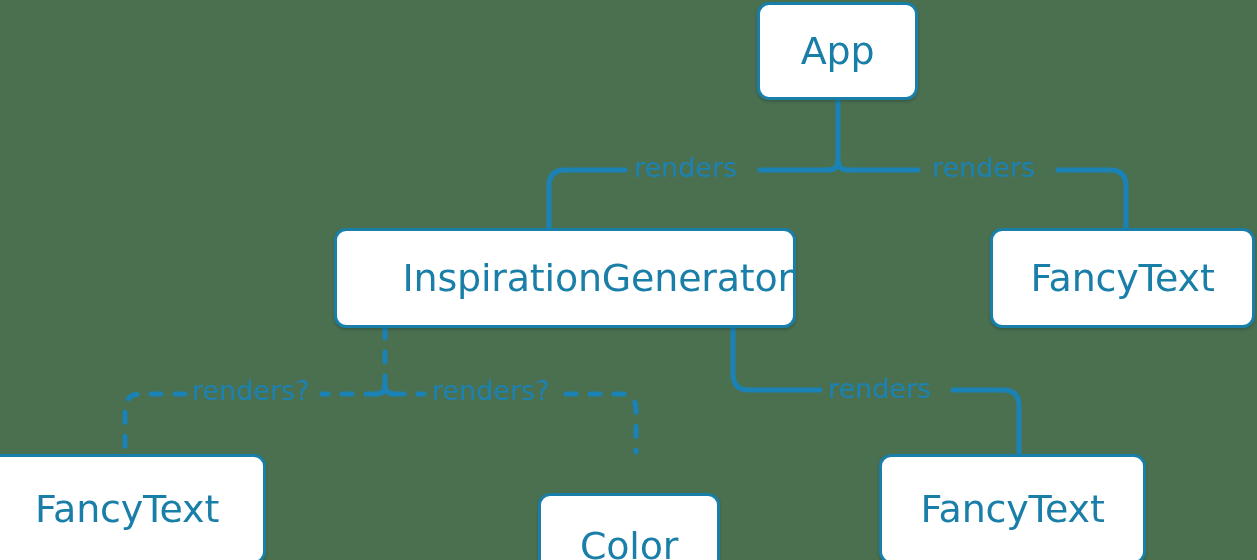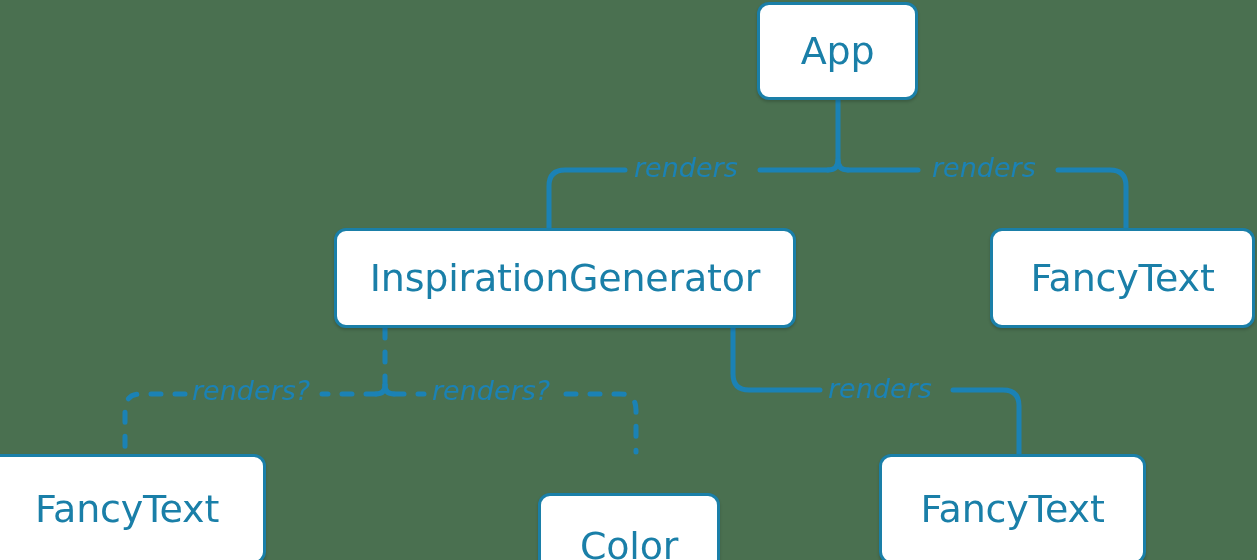--- a/index.html
+++ b/index.html
@@ -39,34 +39,33 @@
   .node-label {
     color: #1a7fa8;
     font-size: 38px;
     font-weight: 400;
     letter-spacing: -0.2px;
     white-space: nowrap;
     line-height: 1;
   }
   
   #node-app        { left: 757px;  top: 2px;   width: 161px; height: 98px; }
-  #node-inspgen    { left: 334px;  top: 228px; width: 462px; height: 100px; }
+  #node-inspgen    { left: 334px;  top: 228px; width: 462px; height: 100px; justify-content: flex-end; }
   #node-fancytext-right { left: 990px; top: 228px; width: 265px; height: 100px; }
   #node-fancytext-left  { left: -12px; top: 454px; width: 278px; height: 110px; }
   #node-color      { left: 538px;  top: 452px; width: 182px; height: 105px; margin-top: 41px; }
   #node-copyright  { left: 879px;  top: 454px; width: 267px; height: 110px; }
 
   .edge-label {
     position: absolute;
     color: #1b82b5;
     font-size: 27px;
     font-weight: 500;
     white-space: nowrap;
     line-height: 1;
-    font-style: italic;
   }
   #label-renders-1 { left: 634px; top: 154px; }
   #label-renders-2 { left: 932px; top: 154px; }
   #label-renders-3 { left: 828px; top: 375px; }
   #label-renders-q1 { left: 192px; top: 377px; }
   #label-renders-q2 { left: 432px; top: 377px; }
 </style>
 </head>
 <body>
 

